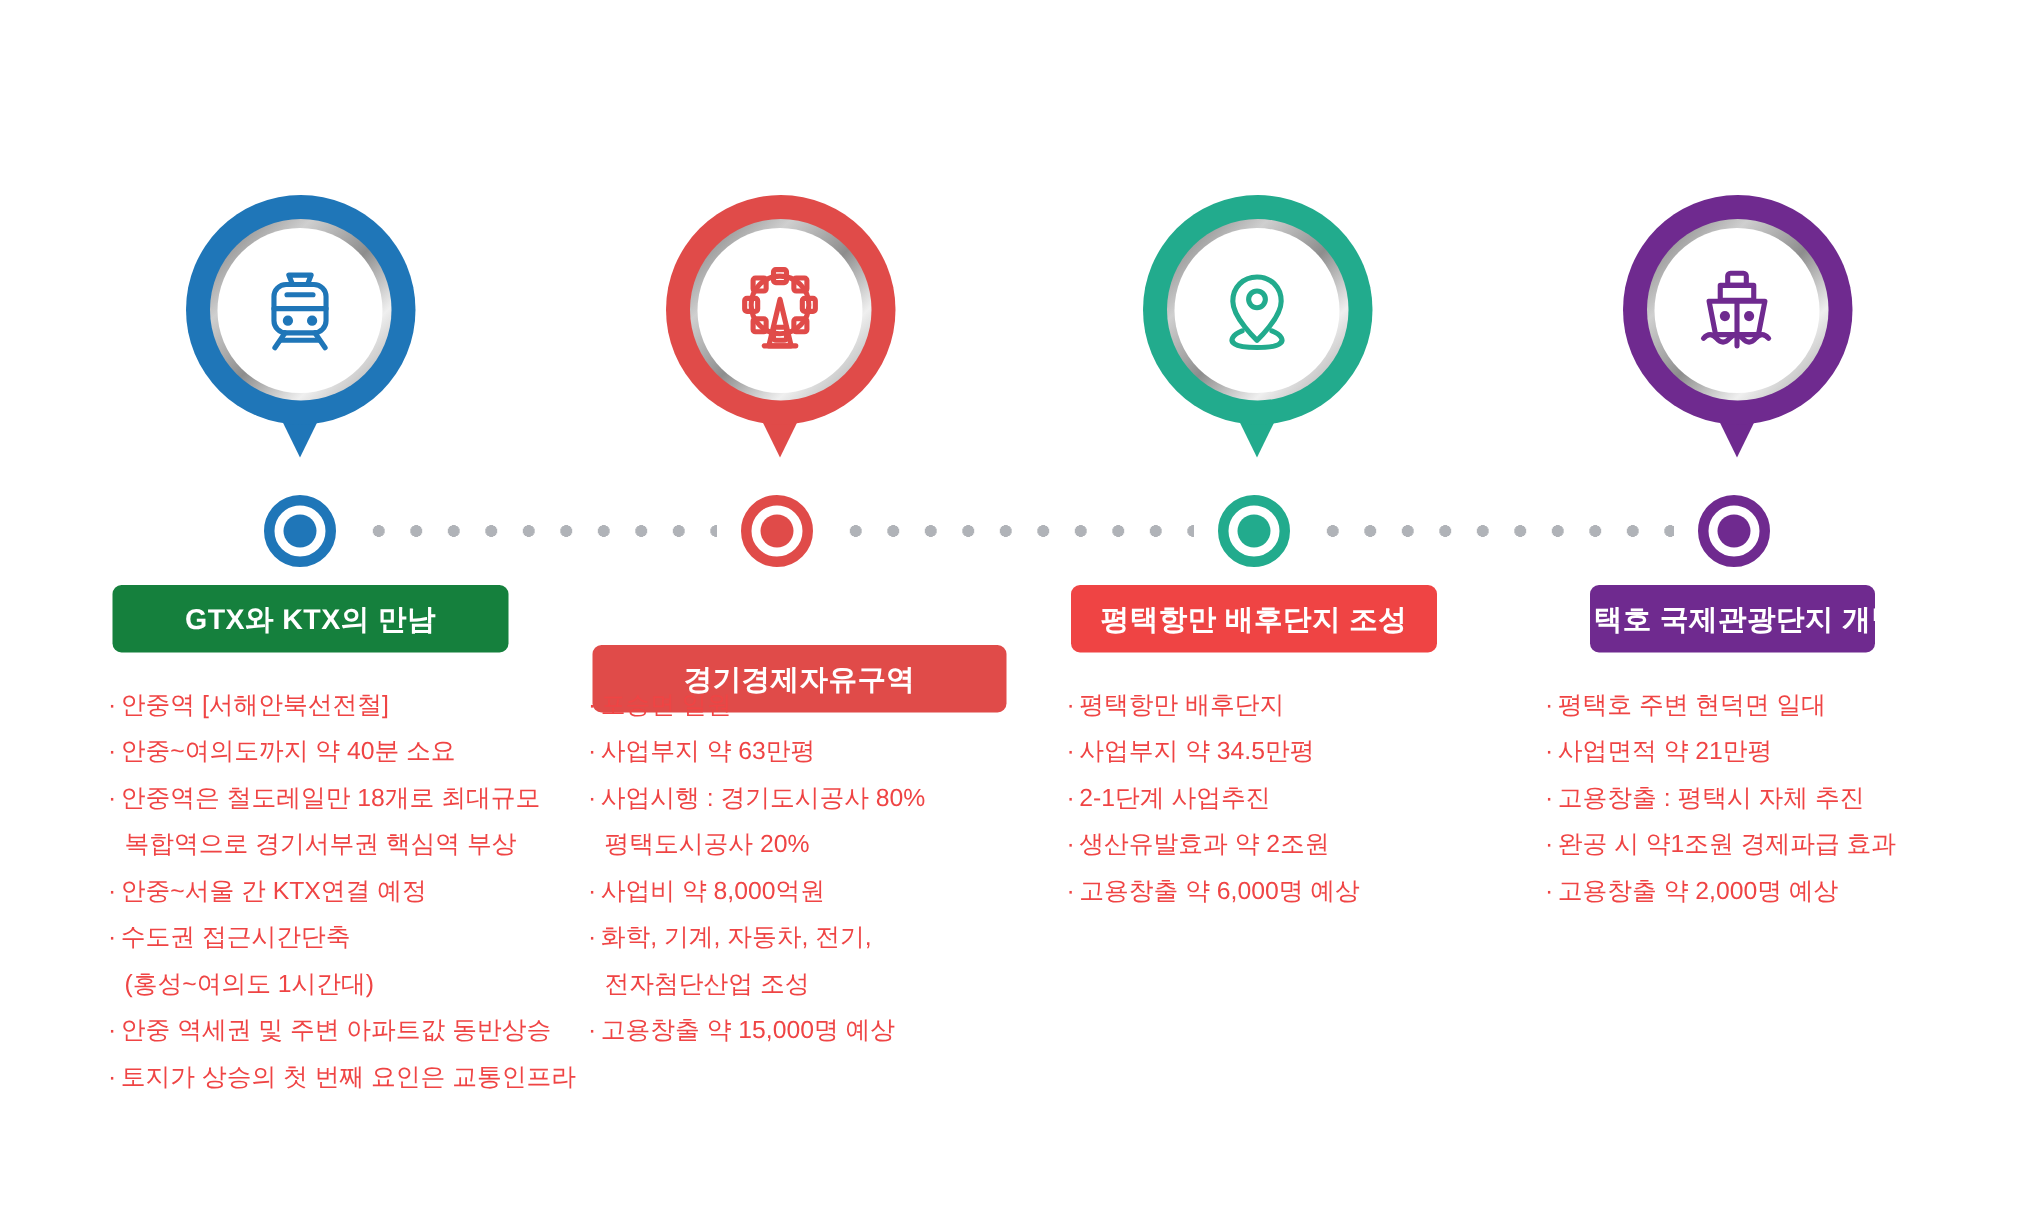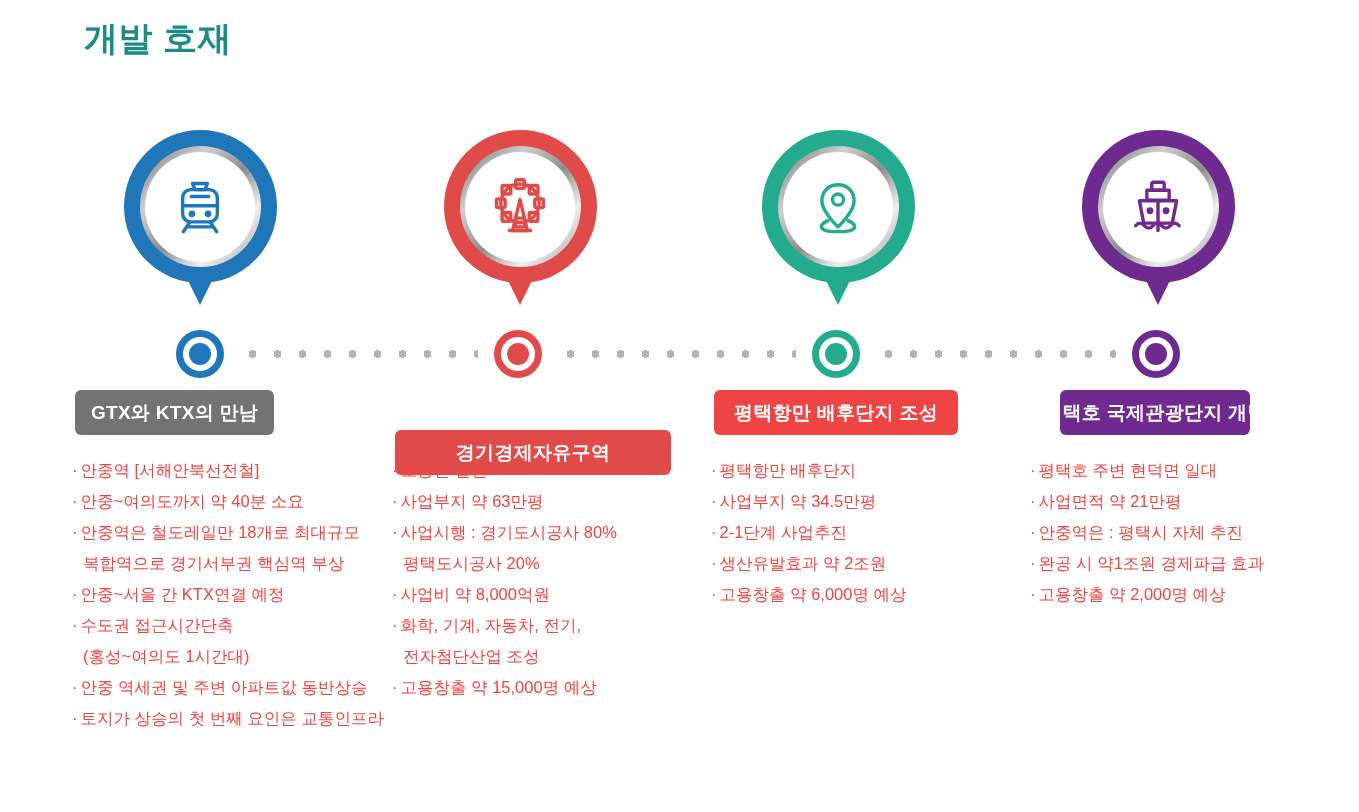--- a/index.html
+++ b/index.html
@@ -169,21 +169,20 @@
     display: block;
   }
   .bullets .row.cont { padding-left: 11px; }
   .bul-dot { margin-right: 3px; }
 </style>
 </head>
 <body>
 
 <div id="page">
 
-  <div id="page-title">개발 호재</div>
 
   <div id="pins-layer">
       <div class="column col-0">
         <div class="pin-wrap">
           <div class="pin-tail" style="border-top-color: rgb(31, 118, 184);"></div>
           <div class="pin" style="background: rgb(31, 118, 184);">
             <div class="pin-ring-gray"></div>
             <div class="pin-inner">
               <svg class="pin-icon" viewBox="0 0 100 100">
                 <path fill="none" stroke="#1f76b8" stroke-width="5.5" stroke-linecap="round" stroke-linejoin="round" d="M38 12 h24 l-4 10 h-16 z"></path>
@@ -271,21 +270,21 @@
       </div>
       <div class="node" style="left: 836px; border: 7px solid rgb(34, 171, 141);">
         <div class="node-dot" style="background: rgb(34, 171, 141);"></div>
       </div>
       <div class="node" style="left: 1156px; border: 7px solid rgb(111, 42, 143);">
         <div class="node-dot" style="background: rgb(111, 42, 143);"></div>
       </div>
     </div>
 
   <div id="labels-layer">
-      <div class="label-bar" style="left: 75px; width: 199px; background: #737373;">GTX와 KTX의 만남</div>
+      <div class="label-bar" style="left: 75px; width: 264px; background: #15803d;">GTX와 KTX의 만남</div>
       <div class="label-bar" style="left: 395px; width: 276px; background: rgb(224, 75, 73); margin-top: 40px;">경기경제자유구역</div>
       <div class="label-bar" style="left: 714px; width: 244px; background: #ef4444;">평택항만 배후단지 조성</div>
       <div class="label-bar" style="left: 1060px; width: 190px; background: rgb(111, 42, 143);">평택호 국제관광단지 개발</div>
     </div>
 
   <div id="bullets-layer">
       <div class="bullets" style="left: 72px;">
         <div class="row"><span class="bul-dot">·</span><span>안중역 [서해안북선전철]</span></div>
         <div class="row"><span class="bul-dot">·</span><span>안중~여의도까지 약 40분 소요</span></div>
         <div class="row"><span class="bul-dot">·</span><span>안중역은 철도레일만 18개로 최대규모</span></div>
@@ -309,19 +308,19 @@
       <div class="bullets" style="left: 711px;">
         <div class="row"><span class="bul-dot">·</span><span>평택항만 배후단지</span></div>
         <div class="row"><span class="bul-dot">·</span><span>사업부지 약 34.5만평</span></div>
         <div class="row"><span class="bul-dot">·</span><span>2-1단계 사업추진</span></div>
         <div class="row"><span class="bul-dot">·</span><span>생산유발효과 약 2조원</span></div>
         <div class="row"><span class="bul-dot">·</span><span>고용창출 약 6,000명 예상</span></div>
       </div>
       <div class="bullets" style="left: 1030px;">
         <div class="row"><span class="bul-dot">·</span><span>평택호 주변 현덕면 일대</span></div>
         <div class="row"><span class="bul-dot">·</span><span>사업면적 약 21만평</span></div>
-        <div class="row"><span class="bul-dot">·</span><span>안중역은 : 평택시 자체 추진</span></div>
+        <div class="row"><span class="bul-dot">·</span><span>고용창출 : 평택시 자체 추진</span></div>
         <div class="row"><span class="bul-dot">·</span><span>완공 시 약1조원 경제파급 효과</span></div>
         <div class="row"><span class="bul-dot">·</span><span>고용창출 약 2,000명 예상</span></div>
       </div>
     </div>
 
 </div>
 
 </body></html>

